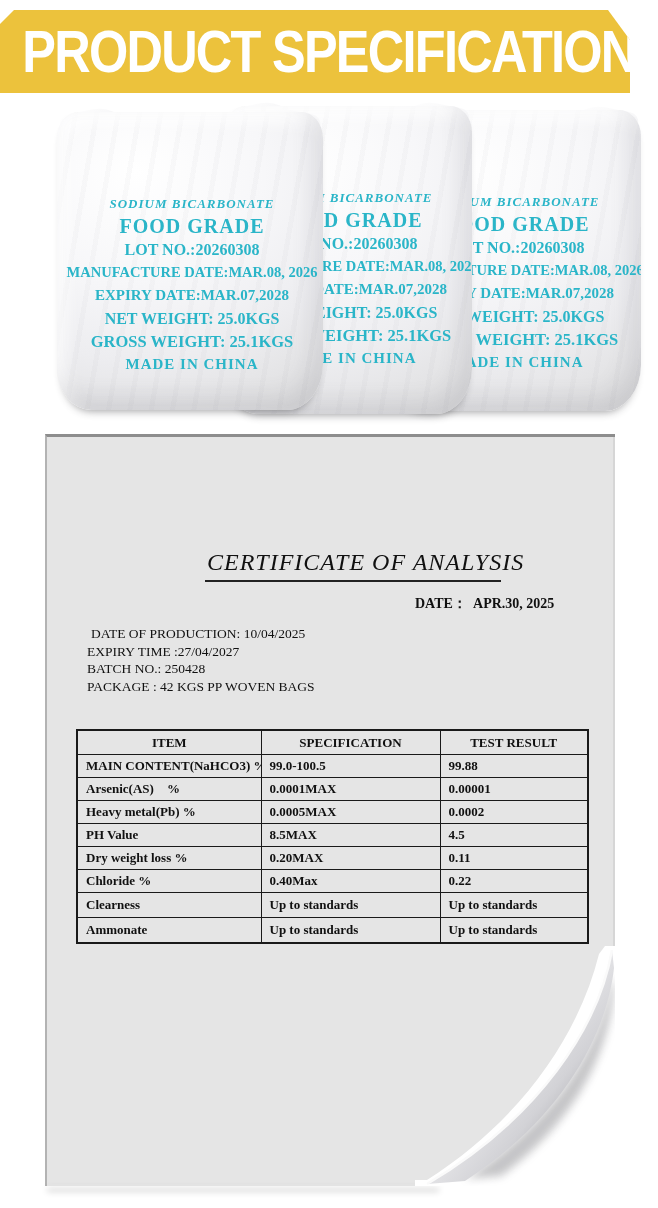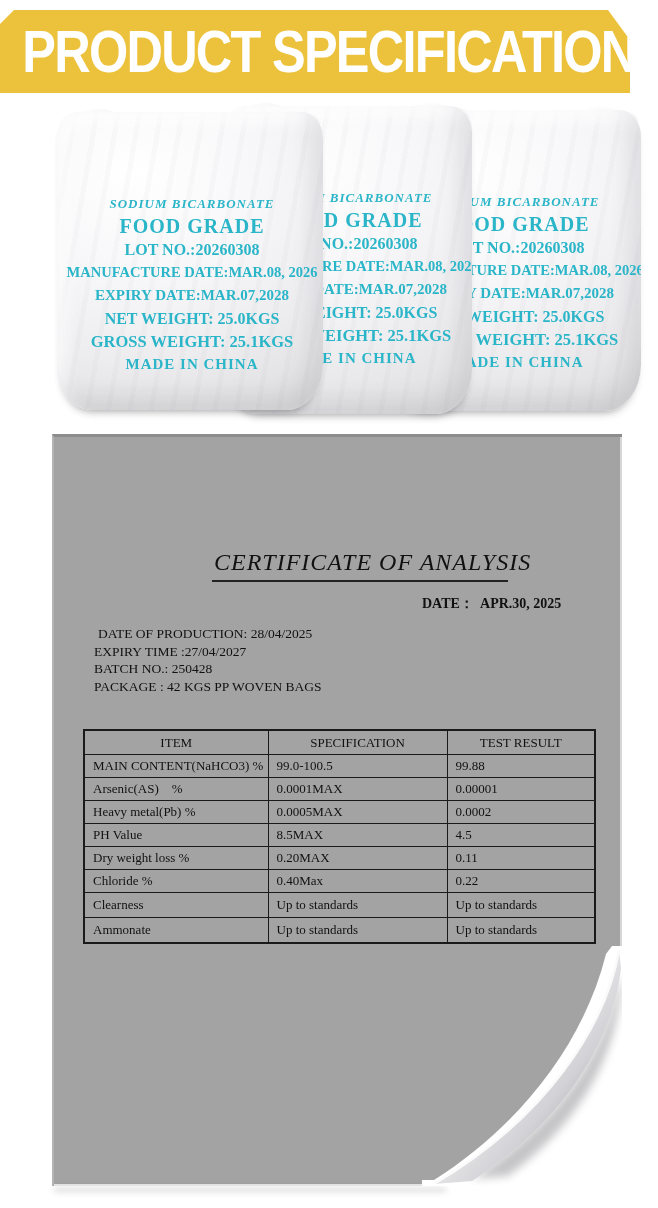--- a/index.html
+++ b/index.html
@@ -53,22 +53,22 @@
   .s2{font-size:20px;letter-spacing:1px;}
   .s3{font-size:16px;}
   .s4{font-size:14.5px;}
   .s5{font-size:15px;}
   .s6{font-size:16px;}
   .s7{font-size:16.5px;}
   .s8{font-size:15px;letter-spacing:1px;}
 
   
   .paper{
-    position:absolute;left:52px;top:434px;width:570px;height:752px;
-    background:#a3a3a3;
+    position:absolute;left:45px;top:434px;width:570px;height:752px;
+    background:#e5e5e5;
     border-top:3px solid #8d8d8d;border-left:2px solid #b3b3b3;
     box-sizing:border-box;
   }
   .paper-edge-r{position:absolute;top:0;right:0;width:2px;height:520px;background:#d6d6d6;}
   .paper-edge-b{position:absolute;left:0;bottom:0;width:392px;height:2px;background:#e3e3e3;
     box-shadow:0 5px 6px rgba(0,0,0,0.30);}
   .cert-title{
     position:absolute;left:158px;top:112px;width:280px;text-align:center;
     font-style:italic;font-size:24px;letter-spacing:1px;color:#111;
     border-bottom:2px solid #222;padding:0 14px 4px 2px;white-space:nowrap;
@@ -81,21 +81,21 @@
   .cert-info div{white-space:pre;line-height:17.5px;}
   .cert-info div:first-child{padding-left:4px;}
 
   table.spec{
     position:absolute;left:29px;top:292px;width:511px;
     border-collapse:collapse;table-layout:fixed;
     font-size:13px;color:#111;
   }
   table.spec th,table.spec td{
     border:1px solid #1a1a1a;white-space:pre;overflow:hidden;
-    font-weight:normal;padding:0 0 0 8px;height:22px;
+    font-weight:bold;padding:0 0 0 8px;height:22px;
   }
   table.spec th{text-align:center;padding:0;height:23px;}
   table.spec tr.tall td{height:24px;}
   table.spec{border:2px solid #1a1a1a;}
   col.c1{width:184px;} col.c2{width:179px;} col.c3{width:148px;}
 
   
   .curl-svg{position:absolute;right:0;bottom:0;width:200px;height:240px;}
 </style>
 </head>
@@ -157,21 +157,21 @@
 </div>
 
 <div class="paper">
   <div class="paper-edge-r"></div>
   <div class="paper-edge-b"></div>
 
   <div class="cert-title">CERTIFICATE OF ANALYSIS</div>
   <div class="cert-date">DATE：  APR.30, 2025</div>
 
   <div class="cert-info">
-    <div>DATE OF PRODUCTION: 28/04/2025</div>
+    <div>DATE OF PRODUCTION: 10/04/2025</div>
     <div>EXPIRY TIME :27/04/2027</div>
     <div>BATCH NO.: 250428</div>
     <div>PACKAGE : 42 KGS PP WOVEN BAGS</div>
   </div>
 
   <table class="spec">
     <colgroup>
         <col class="c1">
         <col class="c2">
         <col class="c3">

